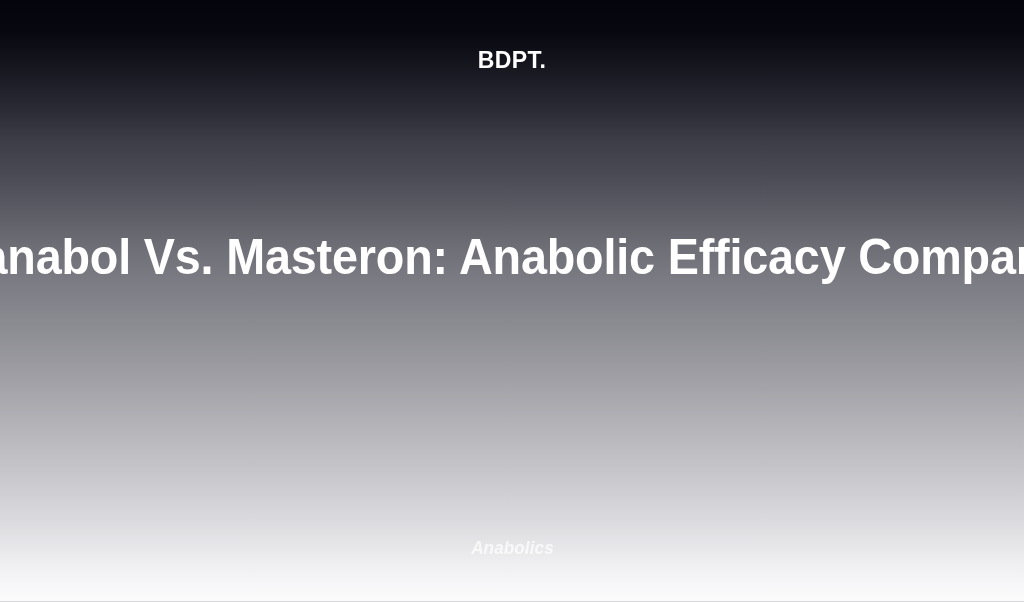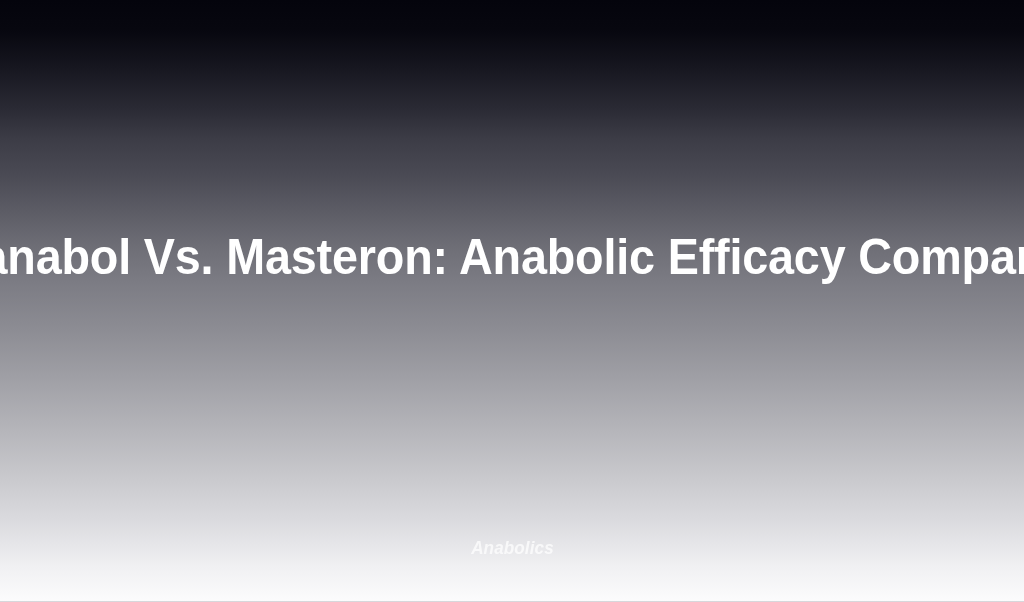--- a/index.html
+++ b/index.html
@@ -119,20 +119,21 @@
     transform-origin: center center;
     white-space: nowrap;
     text-decoration: none;
   }
 </style>
 </head>
 <body>
 
 <div class="hero">
 
+  <div class="brand-logo">BDPT.</div>
 
   <div class="hero-title-wrap">
     <h1 class="hero-title">Dianabol Vs. Masteron: Anabolic Efficacy Compared</h1>
   </div>
 
   <div class="hero-category-wrap">
     <span class="hero-category">Anabolics</span>
   </div>
 
   <div class="hero-bottom-rule"></div>

